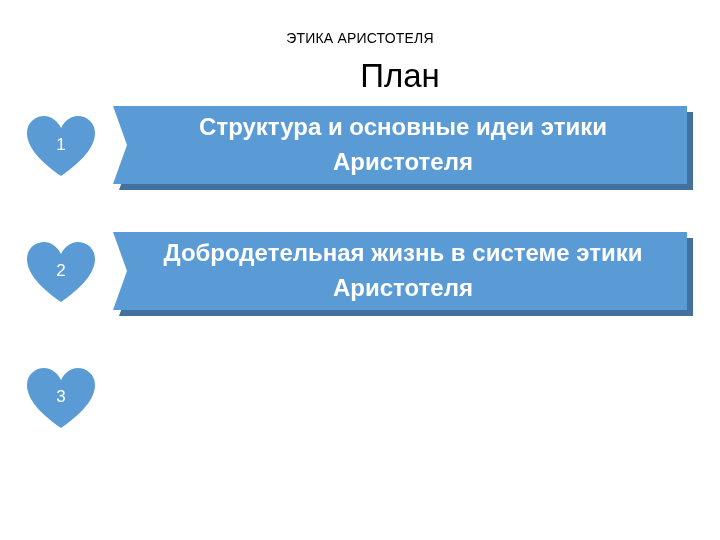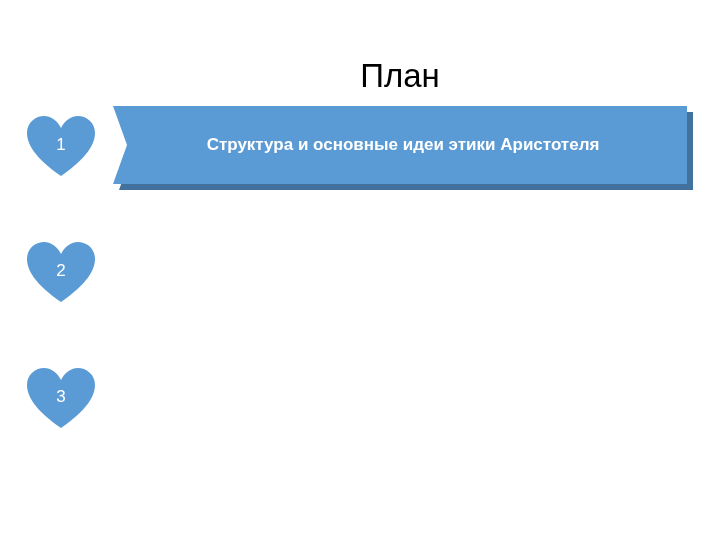--- a/index.html
+++ b/index.html
@@ -92,29 +92,30 @@
     width: 580px;
     height: 78px;
     display: flex;
     align-items: center;
     justify-content: center;
     text-align: center;
     padding: 8px 16px;
     box-sizing: border-box;
     color: #ffffff;
     font-weight: bold;
-    font-size: 17px;
+    font-size: 24px;
     line-height: 1.45;
   }
 </style>
 </head>
 <body>
 
 <div class="slide">
 
+  <div class="kicker">ЭТИКА АРИСТОТЕЛЯ</div>
   <div class="title">План</div>
 
   <div class="rows">
 
     <div class="row">
       <div class="heart">
         <svg width="72" height="68" viewBox="0 0 72 68" aria-hidden="true">
           <path d="M36 62 C 10 44, 2 30, 2 19 C 2 8, 11 2, 19 2 C 27 2, 33 8, 36 14 C 39 8, 45 2, 53 2 C 61 2, 70 8, 70 19 C 70 30, 62 44, 36 62 Z" fill="#5B9BD5"></path>
         </svg>
         <div class="num">1</div>
@@ -128,20 +129,27 @@
       </div>
     </div>
 
     <div class="row">
       <div class="heart">
         <svg width="72" height="68" viewBox="0 0 72 68" aria-hidden="true">
           <path d="M36 62 C 10 44, 2 30, 2 19 C 2 8, 11 2, 19 2 C 27 2, 33 8, 36 14 C 39 8, 45 2, 53 2 C 61 2, 70 8, 70 19 C 70 30, 62 44, 36 62 Z" fill="#5B9BD5"></path>
         </svg>
         <div class="num">2</div>
       </div>
+      <div class="banner">
+        <svg width="580" height="84" viewBox="0 0 580 84" aria-hidden="true">
+          <path d="M6 6 L 580 6 L 580 84 L 6 84 L 20 45 Z" fill="#41719C"></path>
+          <path d="M0 0 L 574 0 L 574 78 L 0 78 L 14 39 Z" fill="#5B9BD5"></path>
+        </svg>
+        <div class="txt">Добродетельная жизнь в системе этики Аристотеля</div>
+      </div>
     </div>
 
     <div class="row">
       <div class="heart">
         <svg width="72" height="68" viewBox="0 0 72 68" aria-hidden="true">
           <path d="M36 62 C 10 44, 2 30, 2 19 C 2 8, 11 2, 19 2 C 27 2, 33 8, 36 14 C 39 8, 45 2, 53 2 C 61 2, 70 8, 70 19 C 70 30, 62 44, 36 62 Z" fill="#5B9BD5"></path>
         </svg>
         <div class="num">3</div>
       </div>
     </div>

